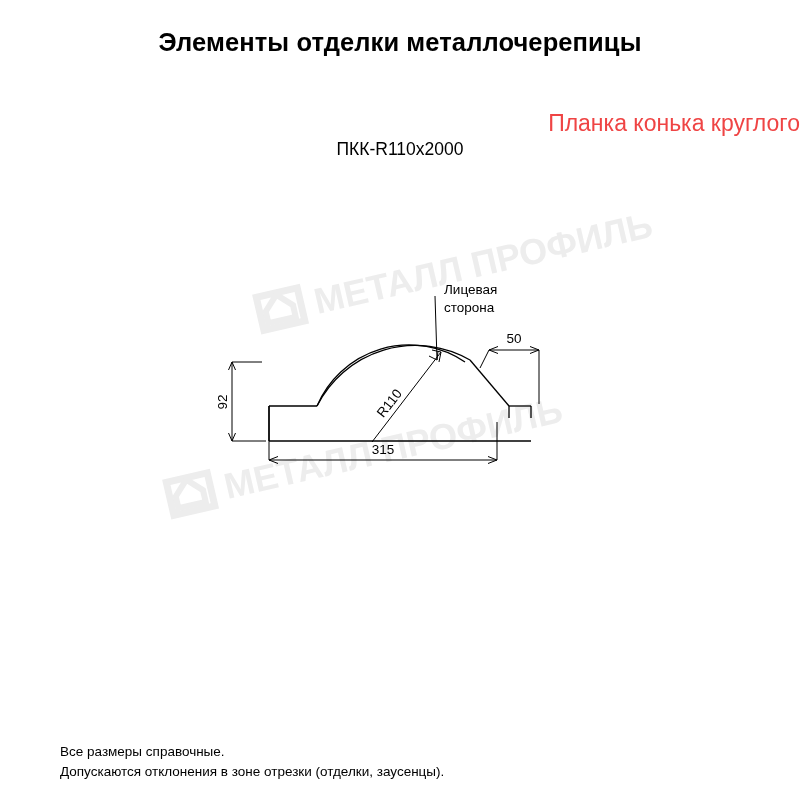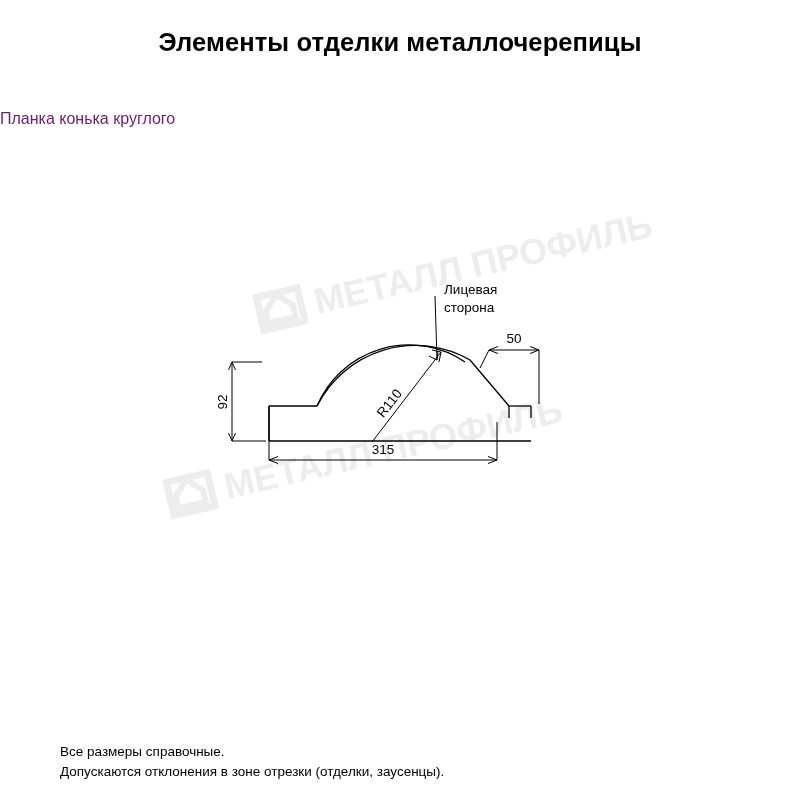--- a/index.html
+++ b/index.html
@@ -29,23 +29,23 @@
     font-size: 25.5px;
     font-weight: bold;
     letter-spacing: 0.1px;
     color: #000;
   }
   .subtitle {
     position: absolute;
     top: 110px;
     left: 0;
     width: 800px;
-    text-align: left;
-    font-size: 16px;
-    color: #701a75;
+    text-align: right;
+    font-size: 23px;
+    color: #ef4444;
   }
   .subtitle2 {
     position: absolute;
     top: 139px;
     left: 0;
     width: 800px;
     text-align: center;
     font-size: 17.5px;
     color: #000;
   }
@@ -71,20 +71,21 @@
   svg { display: block; }
   .wm { pointer-events: none; }
 </style>
 </head>
 <body>
 
 <div class="page">
 
   <div class="title">Элементы отделки металлочерепицы</div>
   <div class="subtitle">Планка конька круглого</div>
+  <div class="subtitle2">ПКК-R110х2000</div>
 
   <div class="drawing">
     <svg width="800" height="380" viewBox="0 0 800 380" xmlns="http://www.w3.org/2000/svg">
 
       <g class="wm" opacity="1">
         <g transform="translate(250,60) rotate(-13)">
           <rect x="0" y="28" width="42" height="34" fill="none" stroke="#ededed" stroke-width="7"></rect>
           <path d="M6 44 L20 30 L34 44 L34 56 L6 56 Z" fill="none" stroke="#ededed" stroke-width="6"></path>
           <text x="56" y="58" font-family="Liberation Sans, sans-serif" font-size="36" font-weight="bold" fill="#ededed">МЕТАЛЛ ПРОФИЛЬ</text>
         </g>

